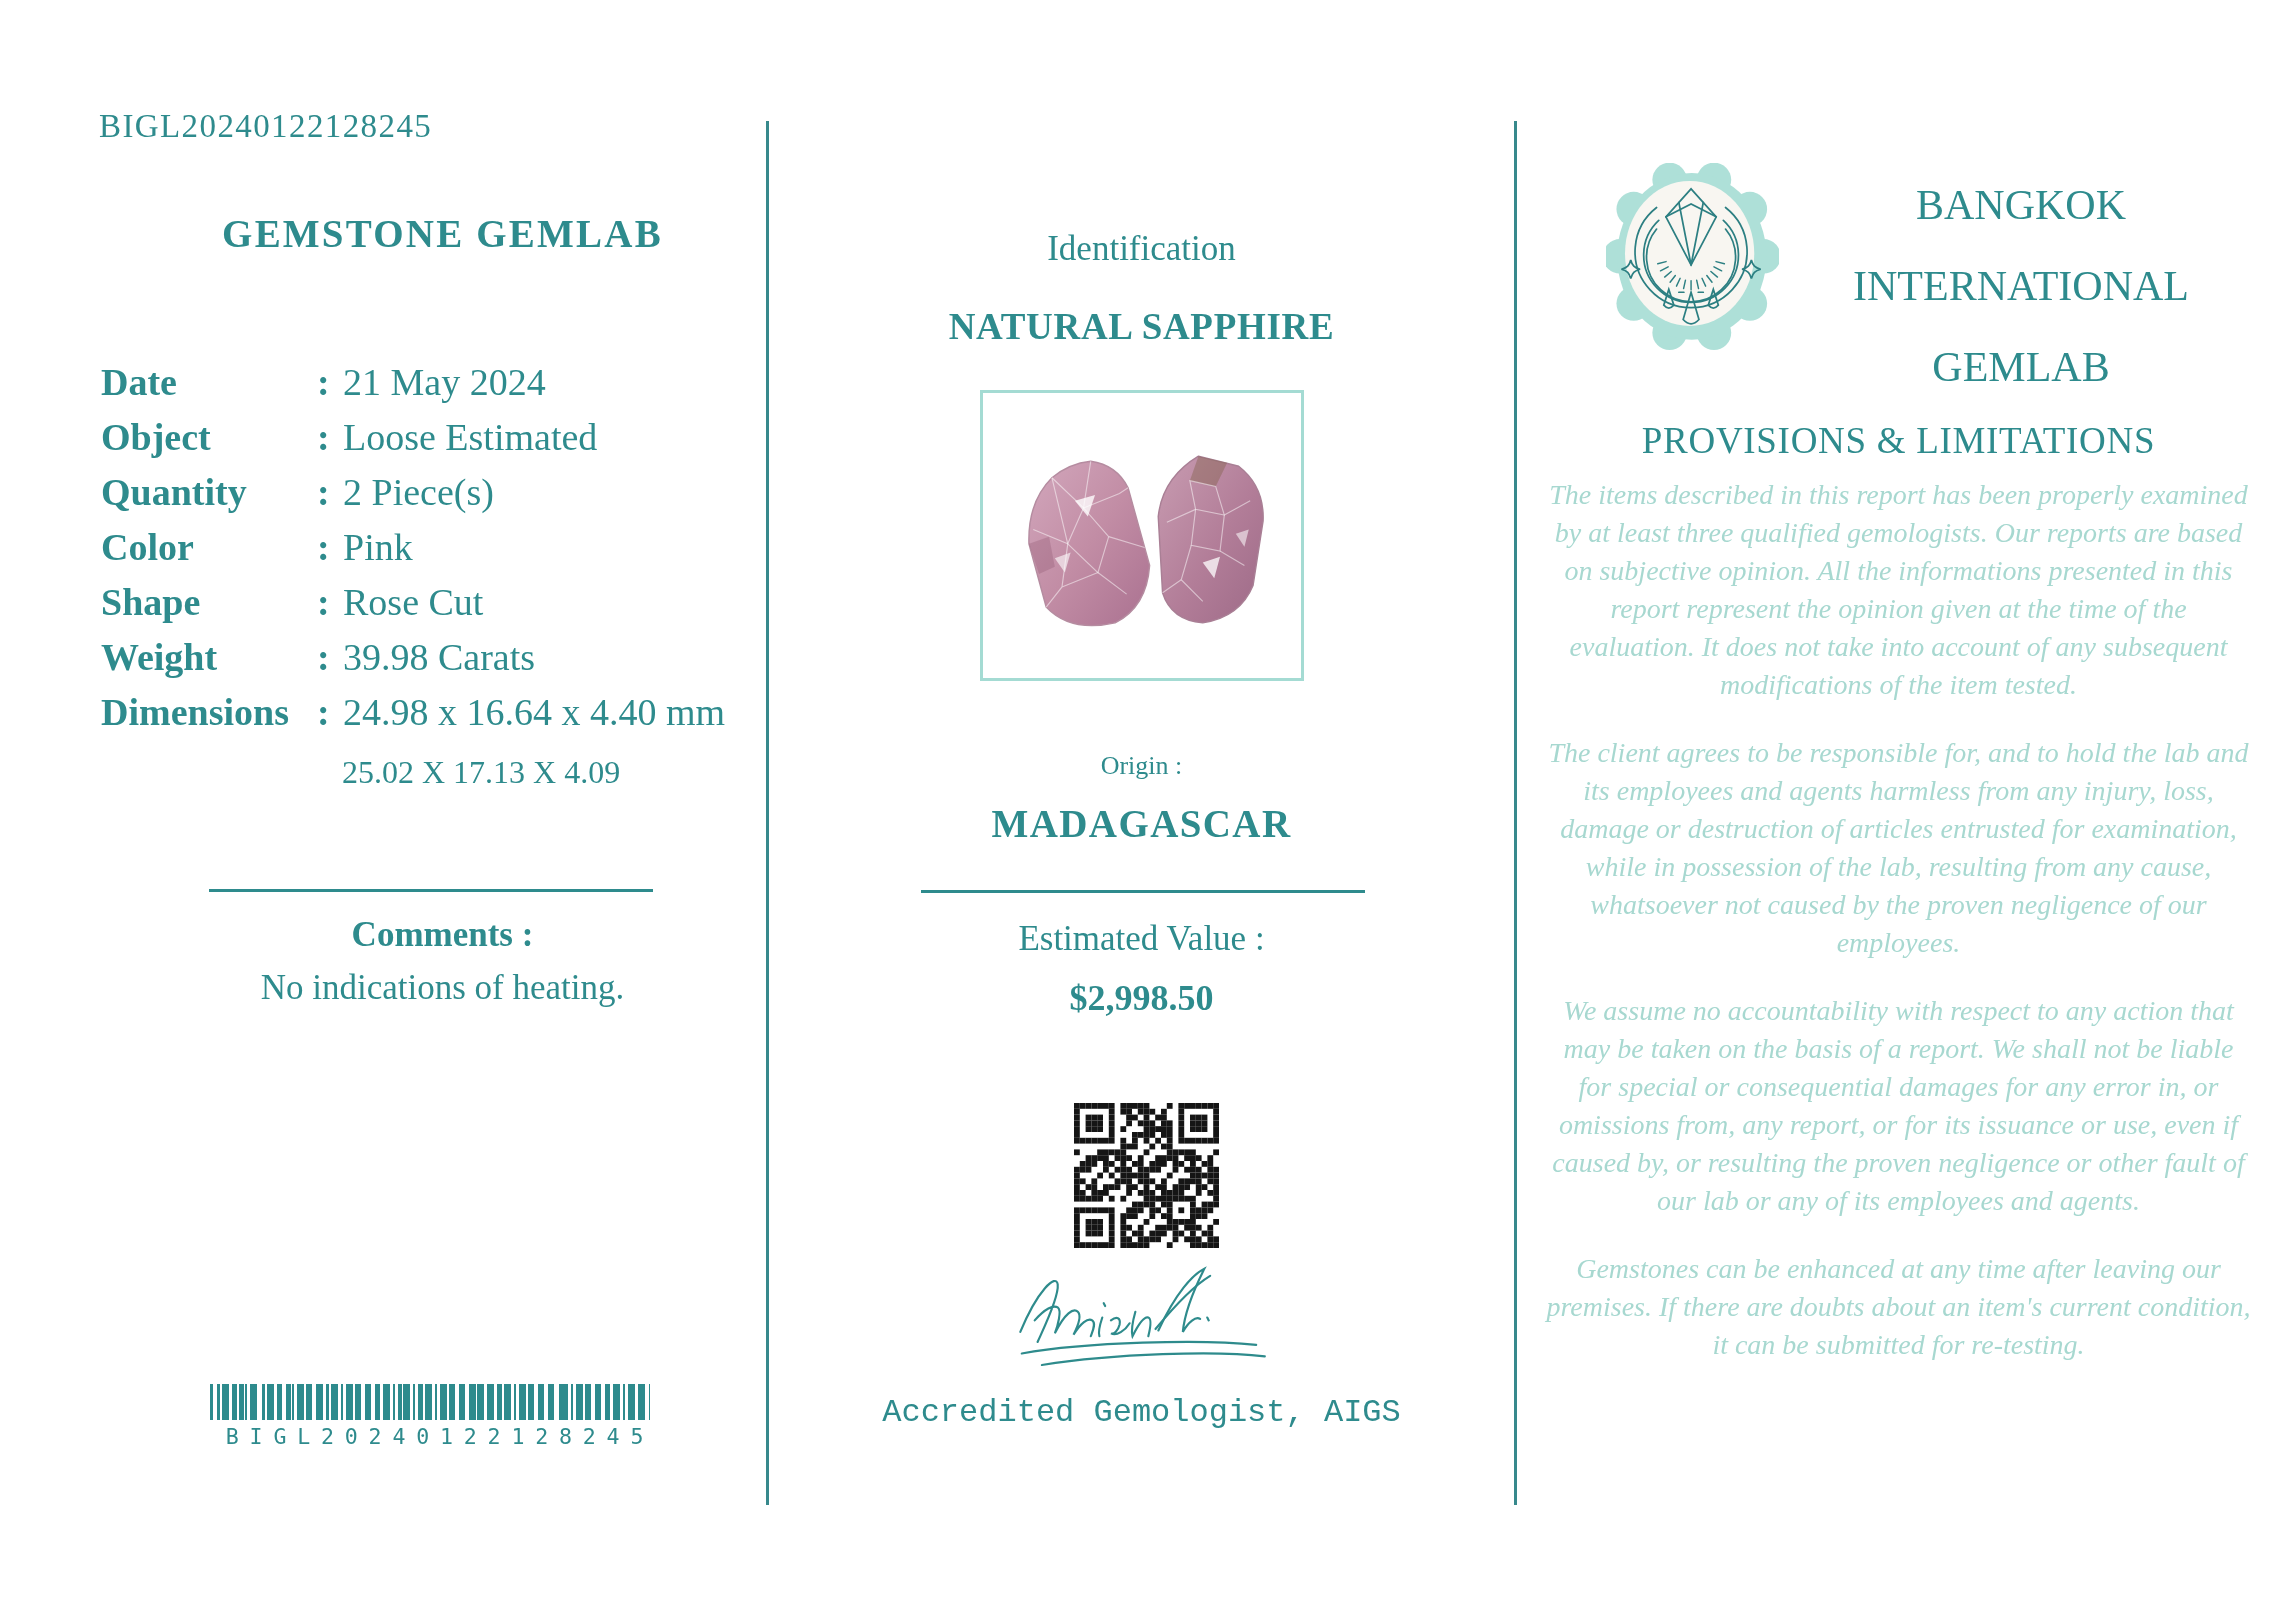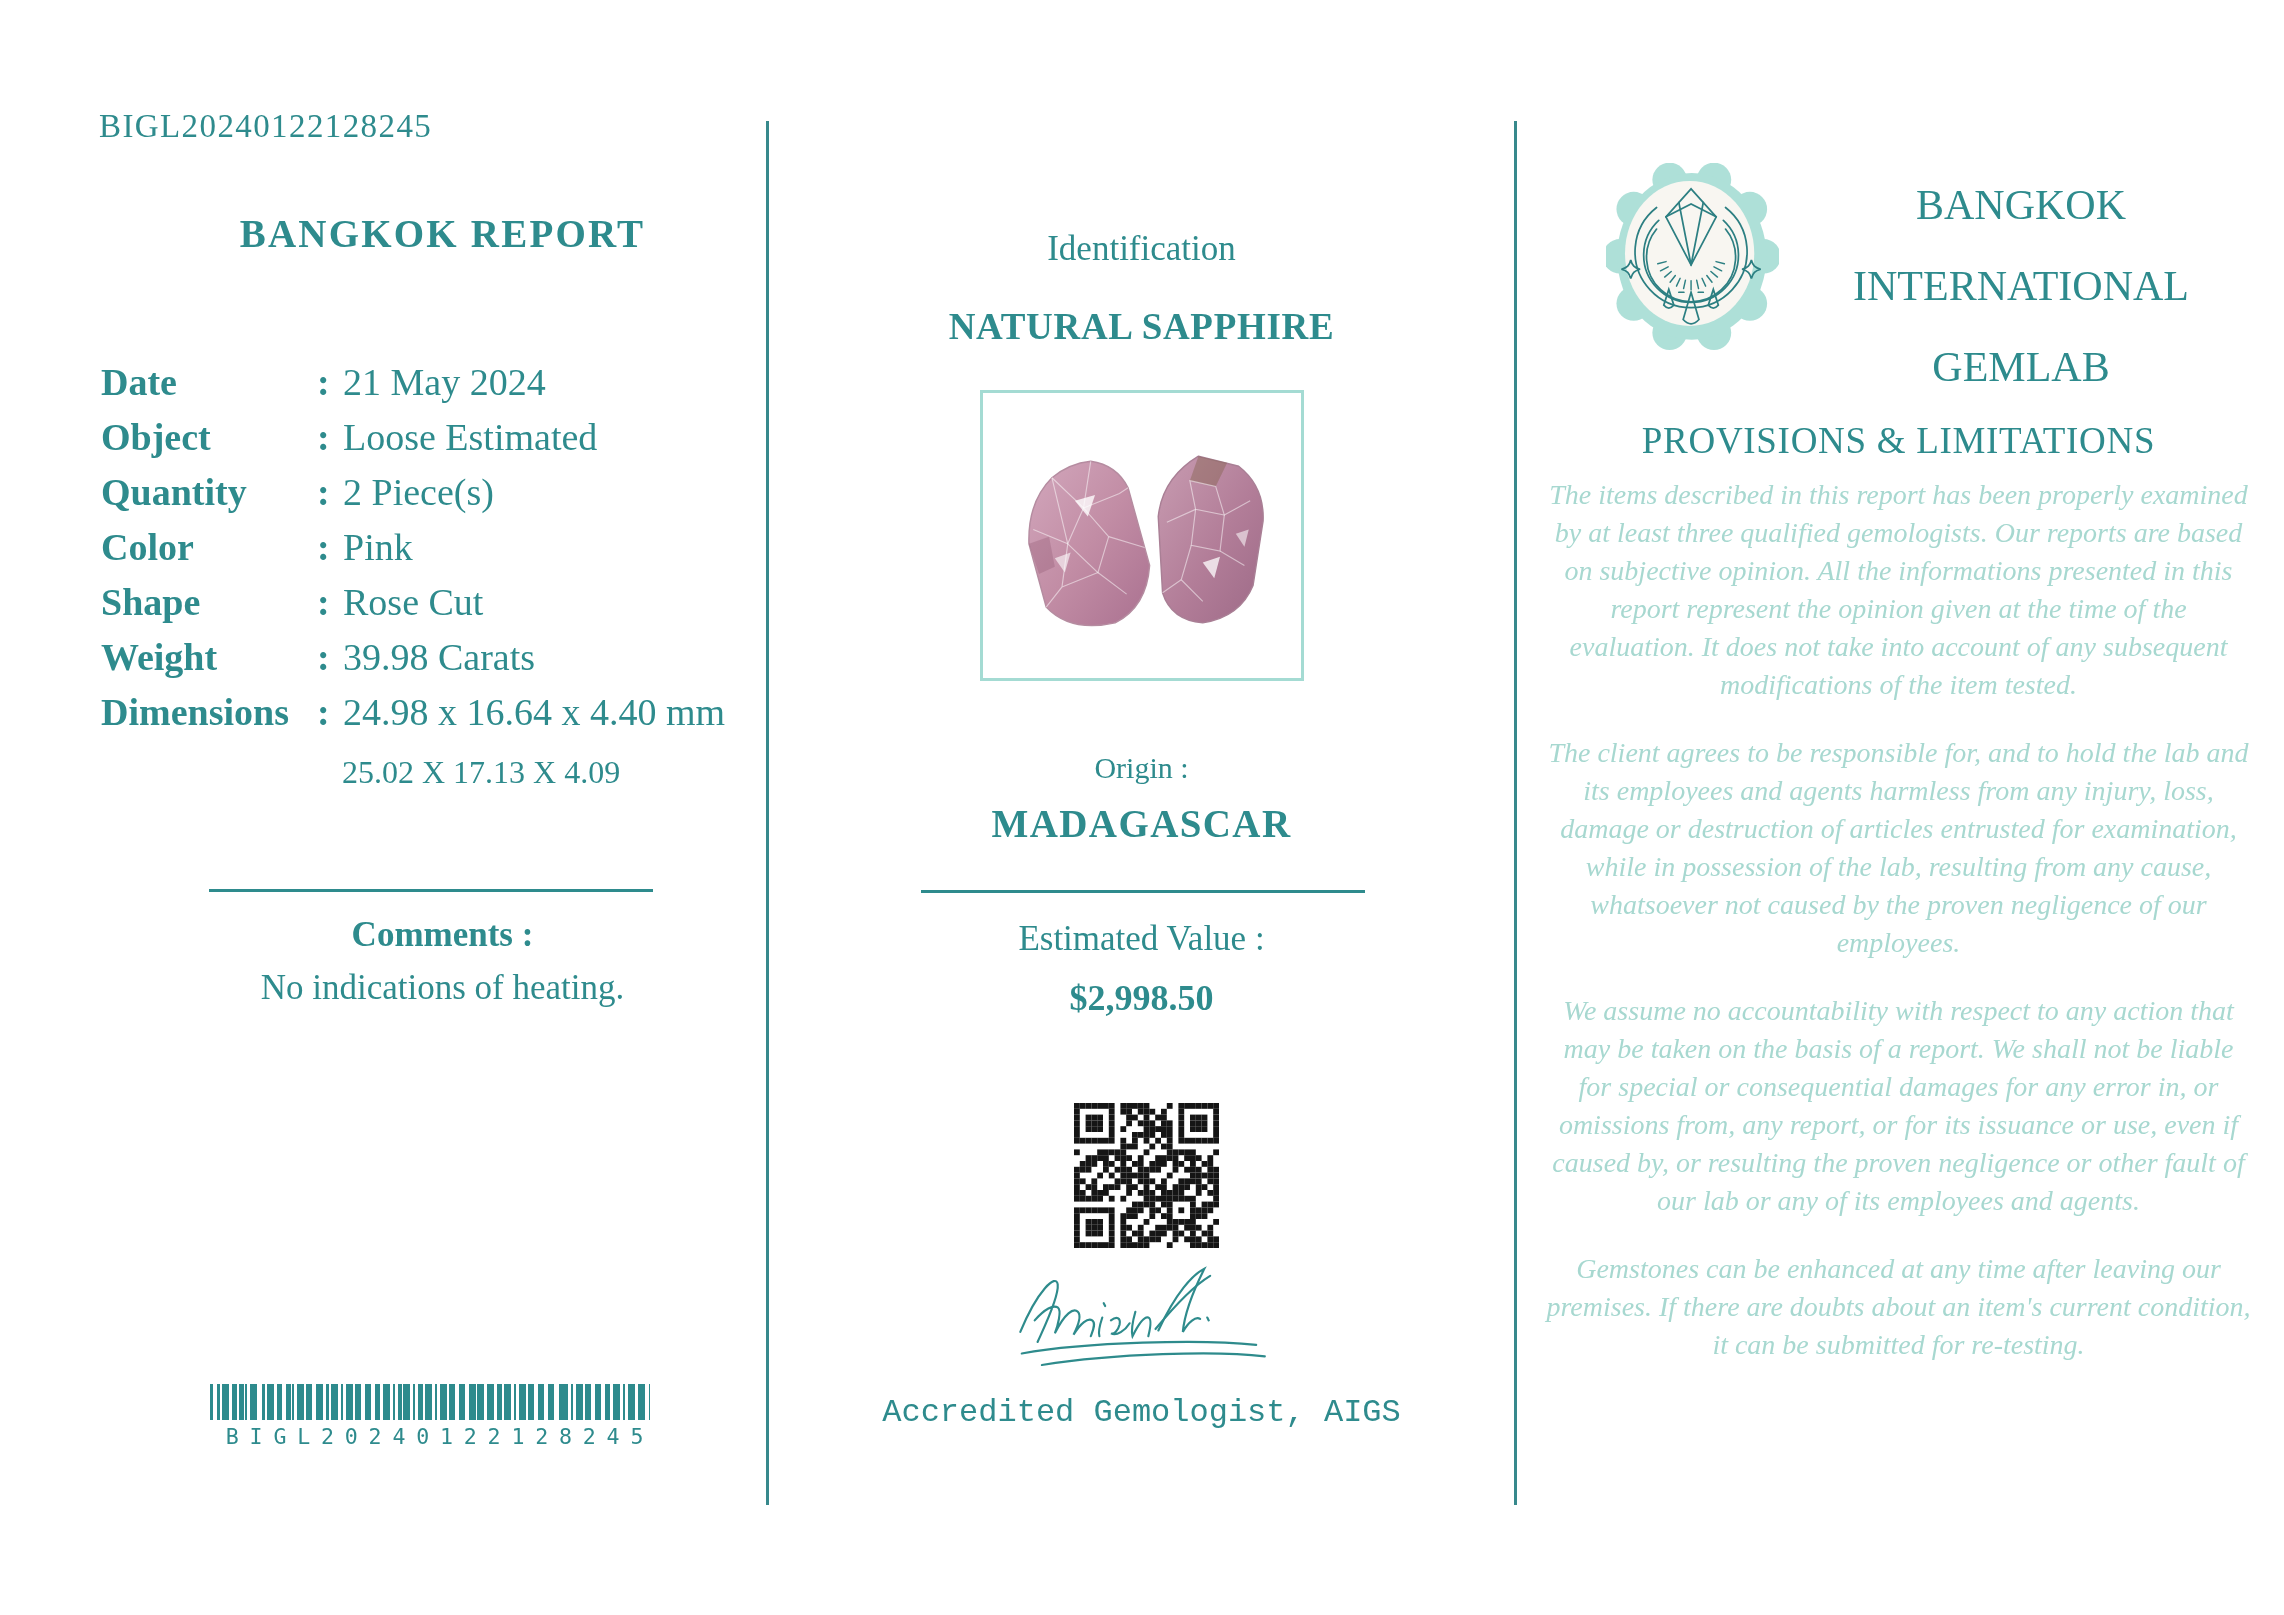--- a/index.html
+++ b/index.html
@@ -27,21 +27,21 @@
                 font-family:"DejaVu Sans Mono",monospace;color:#2e8b8d;text-align:center;}
 
   
   .vdivider{top:121px;width:2.9px;height:1384px;background:#37898c;}
   .vd1{left:766px;} .vd2{left:1514px;}
 
   
   .ident-label{left:782px;top:229px;width:719px;font-size:35px;text-align:center;}
   .ident-value{left:782px;top:305px;width:719px;font-size:37px;font-weight:bold;letter-spacing:0.7px;text-align:center;}
   .gem-box{left:980px;top:390px;width:324px;height:291px;border:3.6px solid #a4dbd3;box-sizing:border-box;}
-  .origin-label{left:782px;top:751px;width:719px;font-size:30px;text-align:center;}
+  .origin-label{left:782px;top:751px;width:719px;font-size:26px;text-align:center;}
   .origin-value{left:782px;top:801px;width:719px;font-size:39px;font-weight:bold;letter-spacing:1.4px;text-align:center;}
   .rule-mid{left:921px;top:890px;width:444px;}
   .est-label{left:782px;top:919px;width:719px;font-size:35px;text-align:center;}
   .est-value{left:782px;top:977px;width:719px;font-size:36px;font-weight:bold;text-align:center;}
   .qr{left:1074px;top:1103px;width:145px;height:145px;}
   .signature{left:1000px;top:1260px;width:288px;height:128px;}
   .gemologist{left:782px;top:1394px;width:719px;font-size:32px;text-align:center;font-family:Liberation Mono, monospace;}
 
   
   .badge{left:1606px;top:163px;width:173px;height:191px;}
@@ -54,21 +54,21 @@
 </head>
 <body>
 
 <div class="page">
 
   <div class="abs cert-number">BIGL20240122128245</div>
 
   <div class="abs vdivider vd1"></div>
   <div class="abs vdivider vd2"></div>
 
-  <div class="abs report-title">BANGKOK REPORT</div>
+  <div class="abs report-title">GEMSTONE GEMLAB</div>
 
   <div class="abs fields">
     <div class="frow">
       <span class="flabel">Date</span>
       <span class="fcolon">:</span>
       <span class="fvalue">21 May 2024</span>
     </div>
     <div class="frow">
       <span class="flabel">Object</span>
       <span class="fcolon">:</span>

